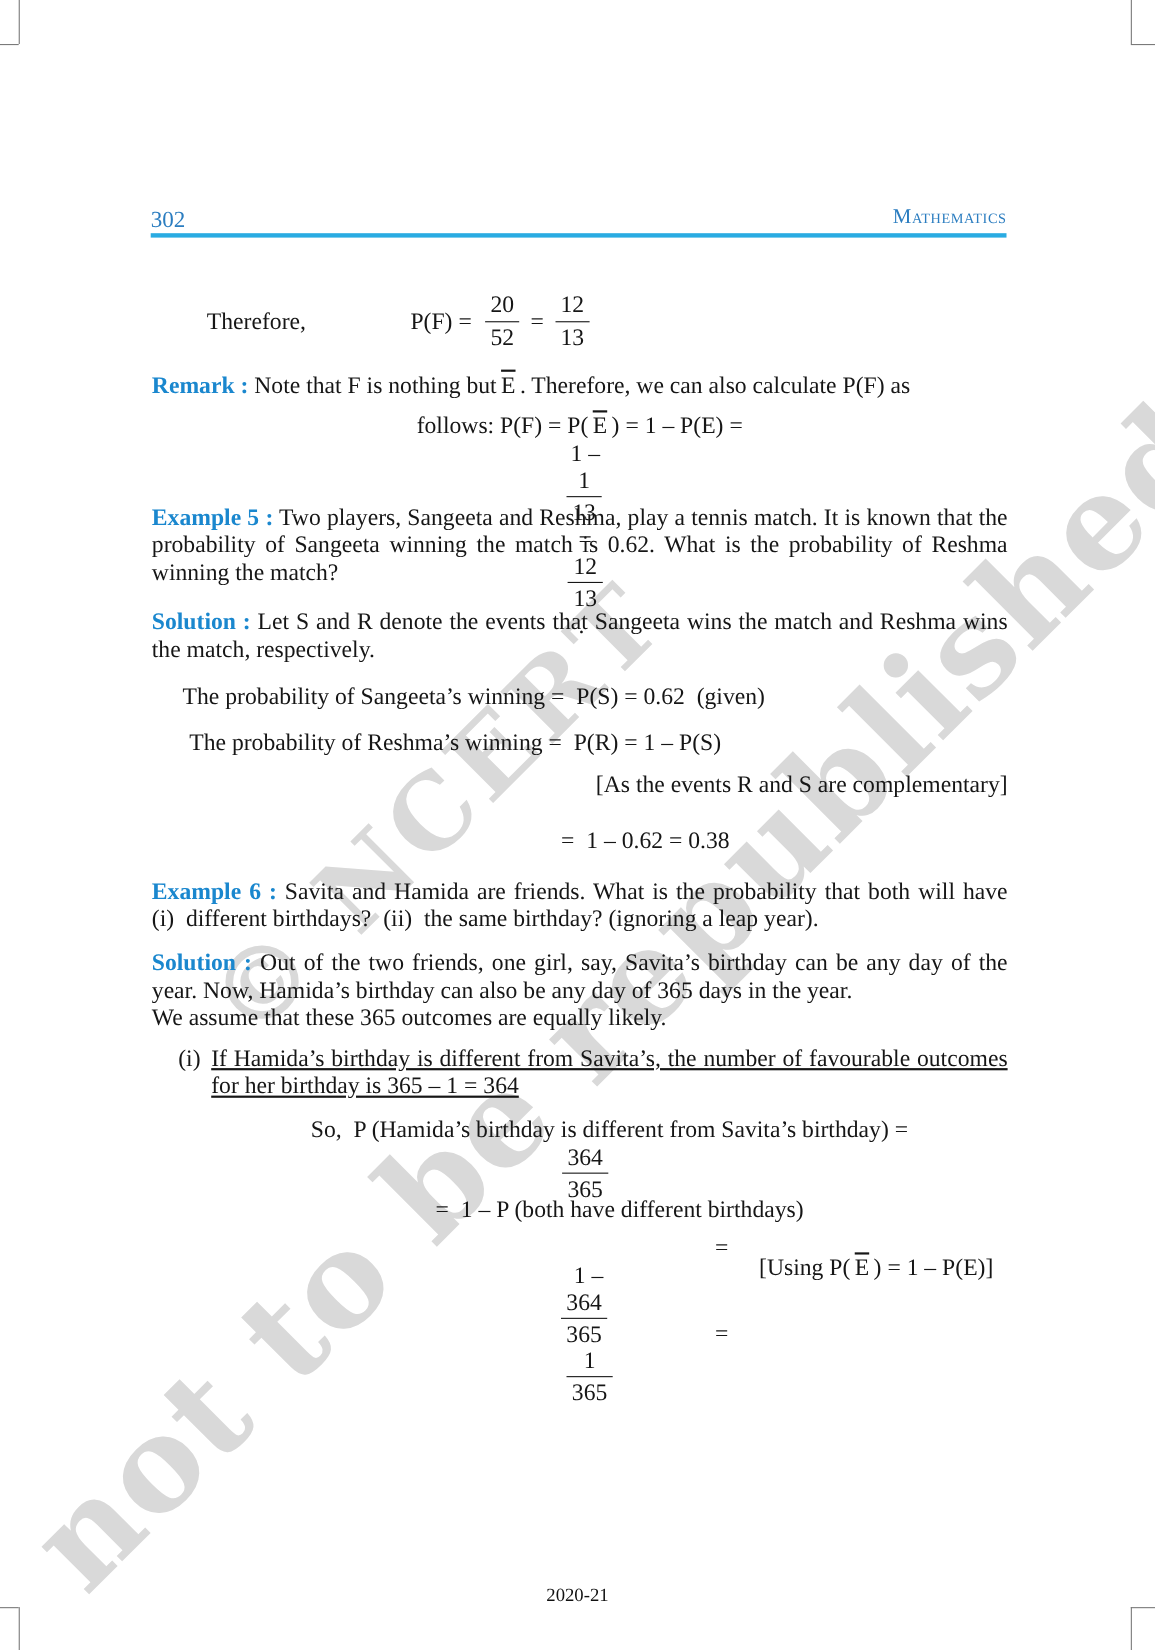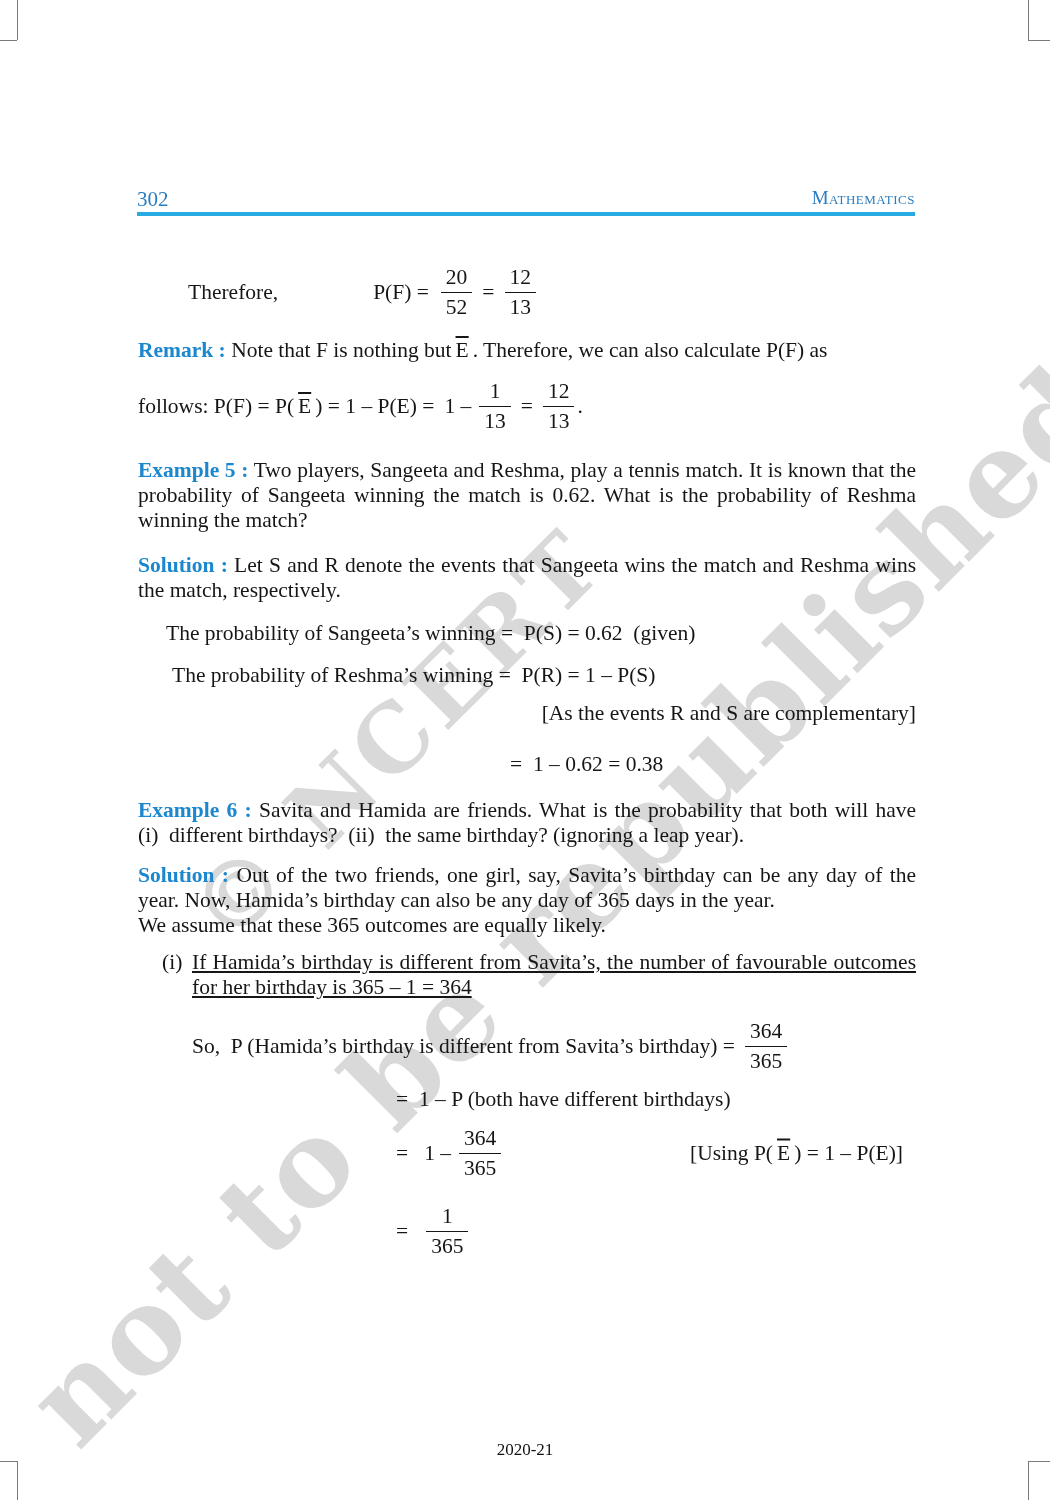--- a/index.html
+++ b/index.html
@@ -29,21 +29,21 @@
   .content p { margin:0; }
   .justify { text-align:justify; }
   .indent { text-indent:50px; }
   .label { color:#1a87ce; font-weight:bold; }
   .frac { display:inline-block; vertical-align:middle; text-align:center; line-height:1.12; }
   .frac .num { display:block; padding:0 5px 2px; border-bottom:1.6px solid #161616; }
   .frac .den { display:block; padding:2px 5px 0; }
   .ebar { text-decoration:overline; margin:0 4px; }
   .eqrow { display:flex; align-items:center; }
   .row-h60 { height:60px; }
-  .row-h62 { height:62px; }
+  .row-h62 { height:62px;flex-direction:column; }
   .item { display:flex; }
   .item .marker { flex:0 0 auto; }
   .item .item-text { text-align:justify; }
   .right { text-align:right; }
   .rel { position:relative; }
   .using-note { position:absolute; left:552px; top:50%; transform:translateY(-50%); white-space:nowrap; }
   
   .footer { position:absolute; left:0; right:0; top:1440px; text-align:center; z-index:2;
     font-family:Liberation Serif, serif; font-size:17px; color:#111; }
 </style>

